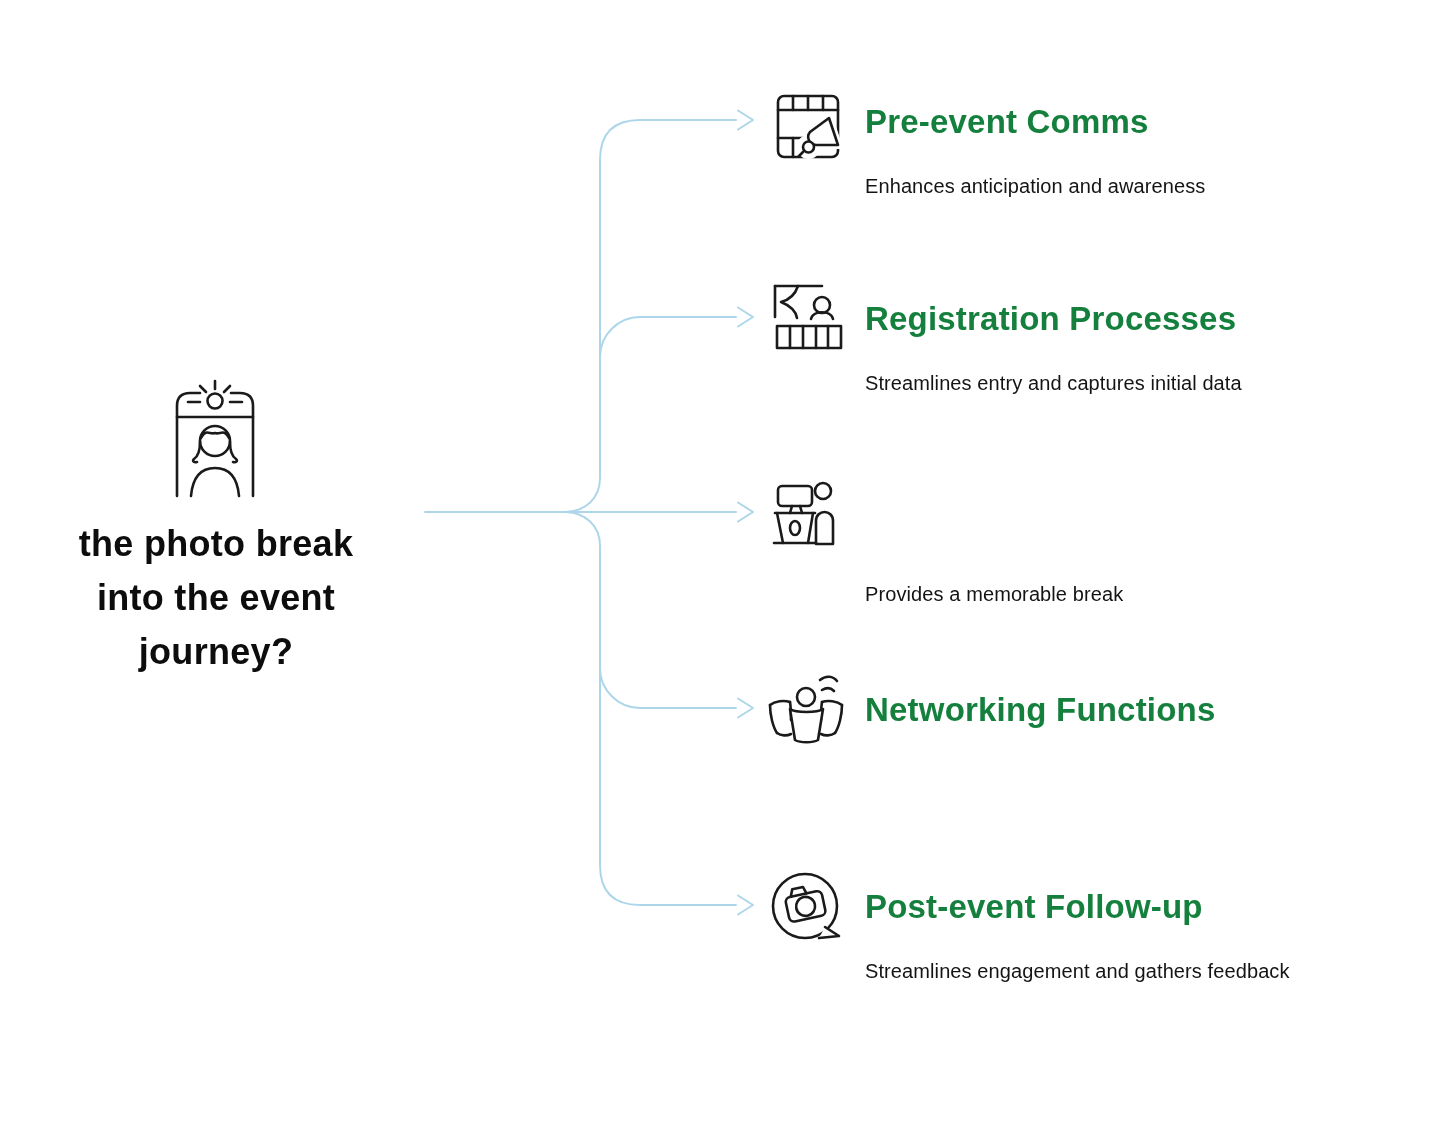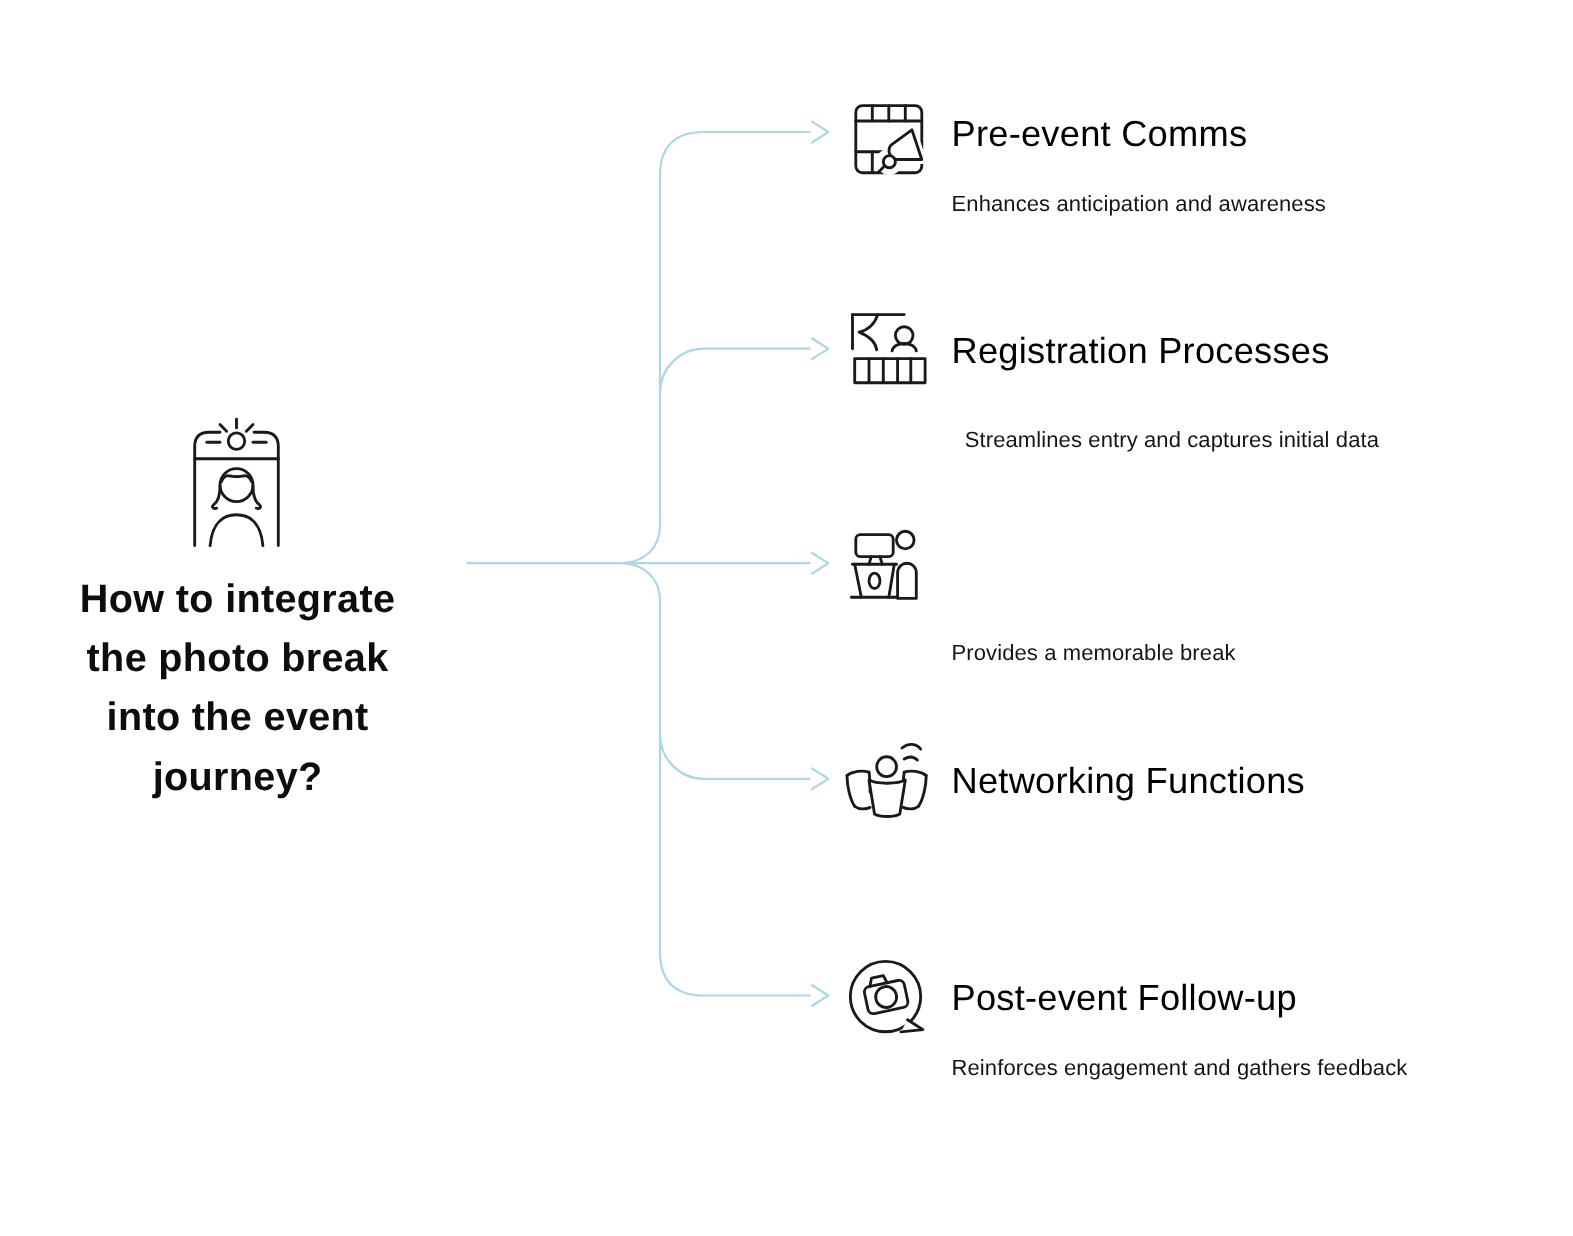--- a/index.html
+++ b/index.html
@@ -7,21 +7,21 @@
     position:relative;width:1430px;height:1124px;background:#fff;overflow:hidden;
     font-family:"Liberation Sans","DejaVu Sans",sans-serif;color:#111;
   }
   .abs{position:absolute;}
   #connector-layer{position:absolute;left:0;top:0;width:1430px;height:1124px;}
   .central-text{
     position:absolute;left:12px;top:517px;width:408px;text-align:center;
     font-size:36px;font-weight:bold;line-height:54px;letter-spacing:.3px;color:#0d0d0d;
   }
   .branch-title{
-    position:absolute;left:865px;font-size:33px;font-weight:normal;color:#000000;
+    position:absolute;left:865px;font-size:33px;font-weight:bold;color:#15803d;
     white-space:nowrap;letter-spacing:.2px;
   }
   .branch-desc{
     position:absolute;left:865px;font-size:20px;font-weight:normal;color:#141414;
     line-height:34px;max-width:520px;letter-spacing:.1px;
   }
   svg{display:block;}
   .ic{stroke:#1a1a1a;stroke-width:2.6;fill:none;stroke-linecap:round;stroke-linejoin:round;}
   .icf{stroke:#1a1a1a;stroke-width:2.6;fill:#fff;stroke-linecap:round;stroke-linejoin:round;}
   .mask{stroke:#fff;stroke-width:8;fill:#fff;}
@@ -62,21 +62,20 @@
       <path class="ic" d="M28 24 H40"></path>
       <path class="ic" d="M70 24 H82"></path>
       <circle class="ic" cx="55" cy="63" r="15"></circle>
       <path class="ic" d="M41 60 C46 50 50 57 55 55 C60 57 64 50 69 60"></path>
       <path class="ic" d="M40 64 C40 74 37 79 34 81 C32 83 34 85 37 84"></path>
       <path class="ic" d="M70 64 C70 74 73 79 76 81 C78 83 76 85 73 84"></path>
       <path class="ic" d="M31 118 C33 95 45 90 55 90 C65 90 77 95 79 118"></path>
     </svg>
   </div>
   <div class="central-text">
-    <div>How to integrate</div>
     <div>the photo break</div>
     <div>into the event</div>
     <div>journey?</div>
   </div>
 
   <div class="abs" style="left:770px;top:85px;">
     <svg width="80" height="80" viewBox="0 0 80 80">
       <rect class="ic" x="8" y="11" width="60" height="61" rx="6"></rect>
       <path class="ic" d="M8 25 H68"></path>
       <path class="ic" d="M23 11 V25 M38 11 V25 M53 11 V25"></path>
@@ -97,21 +96,21 @@
       <path class="ic" d="M10 3 V34"></path>
       <path class="ic" d="M10 3 H57"></path>
       <path class="ic" d="M33 3 C30 12 24 17 16 19 C26 23 31 29 32 35"></path>
       <circle class="ic" cx="57" cy="22" r="8"></circle>
       <path class="ic" d="M46 36 C48 27 66 27 68 36"></path>
       <rect class="ic" x="12" y="43" width="64" height="22"></rect>
       <path class="ic" d="M25 43 V65 M38 43 V65 M51 43 V65 M63 43 V65"></path>
     </svg>
   </div>
   <div class="branch-title" style="top:300px;">Registration Processes</div>
-  <div class="branch-desc" style="top:383px;margin-left:12px;">Streamlines entry and captures initial data</div>
+  <div class="branch-desc" style="top:366px;">Streamlines entry and captures initial data</div>
 
   <div class="abs" style="left:765px;top:478px;">
     <svg width="85" height="75" viewBox="0 0 85 75">
       <rect class="ic" x="13" y="8" width="34" height="20" rx="4"></rect>
       <path class="ic" d="M27 28 L25 35 M35 28 L37 35"></path>
       <path class="ic" d="M10 35 H50"></path>
       <path class="ic" d="M12 35 L18 65"></path>
       <path class="ic" d="M48 35 L43 65"></path>
       <ellipse class="ic" cx="30" cy="50" rx="5" ry="7"></ellipse>
       <path class="ic" d="M9 65 H51"></path>
@@ -145,15 +144,15 @@
       <path class="icf" d="M62 59 L76 68 L56 70"></path>
       <g transform="rotate(-12 42 38)">
         <path class="mask" d="M30 26 L33 19 H44 L46 26" stroke-width="4"></path>
         <rect class="icf" x="24" y="26" width="37" height="25" rx="5"></rect>
         <path class="ic" d="M30 26 L33 19 H44 L46 26"></path>
         <circle class="icf" cx="42.5" cy="38.5" r="9.5"></circle>
       </g>
     </svg>
   </div>
   <div class="branch-title" style="top:888px;">Post-event Follow-up</div>
-  <div class="branch-desc" style="top:954px;">Reinforces engagement and gathers feedback</div>
+  <div class="branch-desc" style="top:954px;">Streamlines engagement and gathers feedback</div>
 
 </div>
 
 </body></html>

